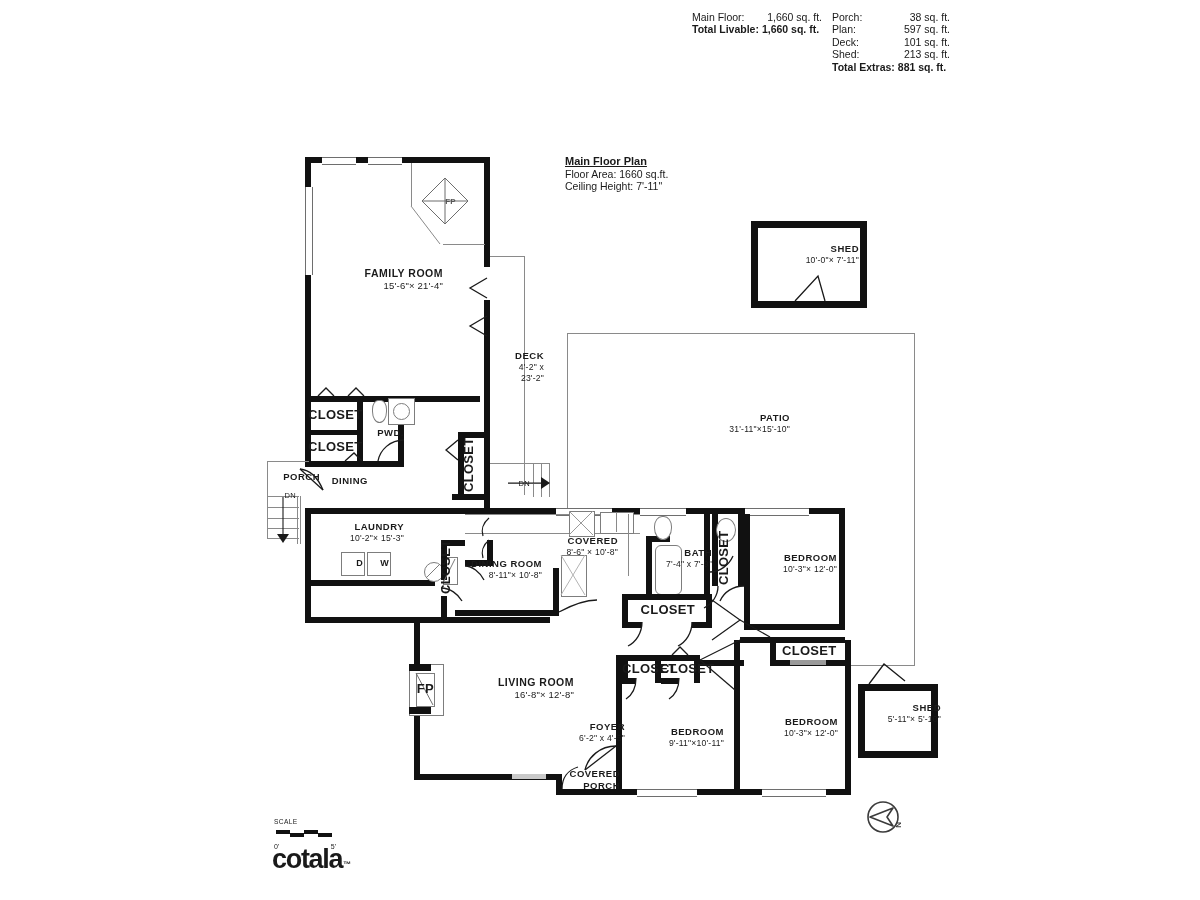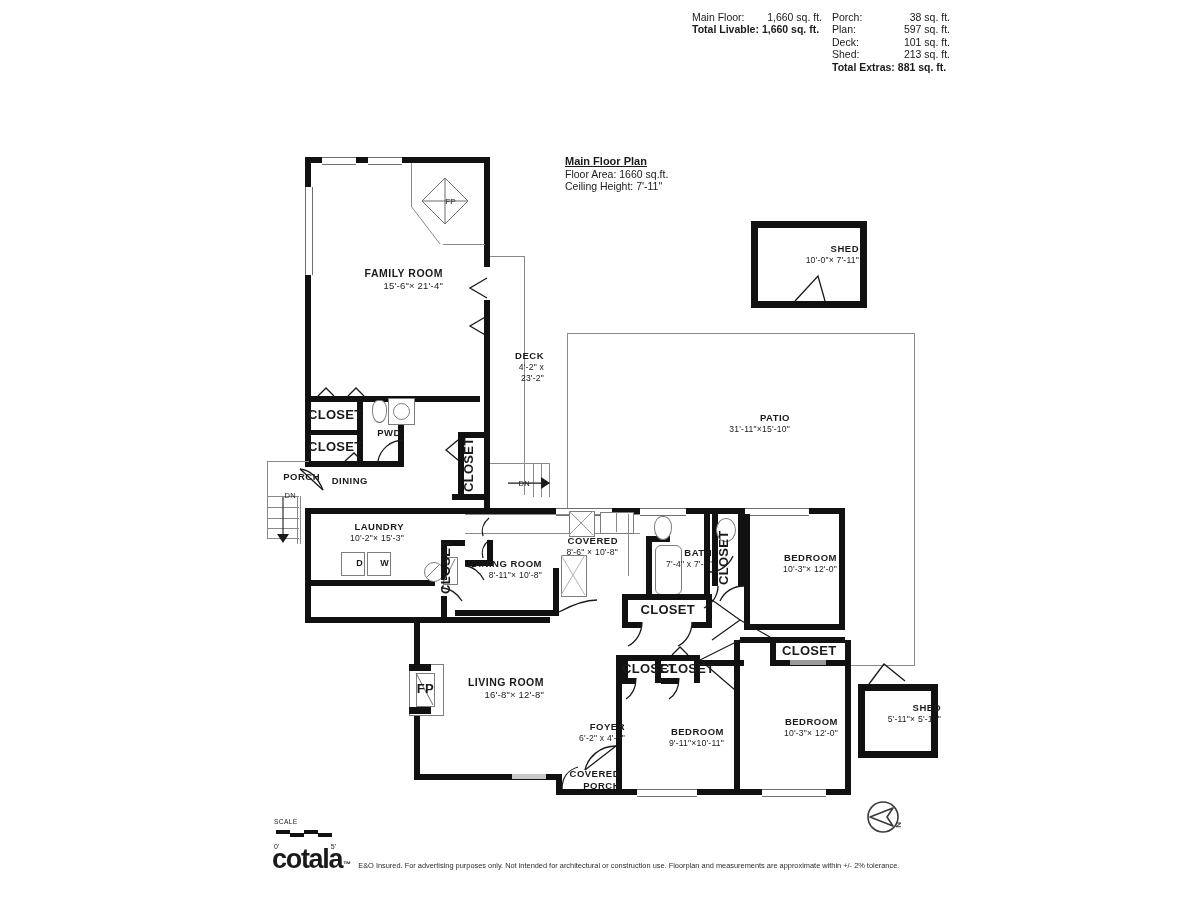--- a/index.html
+++ b/index.html
@@ -404,21 +404,21 @@
     <div class="lbl" style="left:634px;top:726px;width:90px;">
       <span class="nm">BEDROOM</span>
       <span class="dm">9'-11"×10'-11"</span>
     </div>
 
     <div class="lbl" style="left:748px;top:716px;width:90px;">
       <span class="nm">BEDROOM</span>
       <span class="dm">10'-3"× 12'-0"</span>
     </div>
 
-    <div class="lbl lblbig" style="left:434px;top:677px;width:110px;">
+    <div class="lbl lblbig" style="left:464px;top:677px;width:110px;">
       <span class="nm">LIVING ROOM</span>
       <span class="dm">16'-8"× 12'-8"</span>
     </div>
 
     <div class="lbl" style="left:555px;top:721px;width:70px;">
       <span class="nm">FOYER</span>
       <span class="dm">6'-2" x  4'-5"</span>
     </div>
 
     <div class="lbl" style="left:558px;top:768px;width:62px;">
@@ -478,16 +478,15 @@
     <svg width="44" height="44" viewBox="0 0 44 44">
       <circle cx="21" cy="22" r="15" fill="none" stroke="#3b3b3b" stroke-width="1.6"></circle>
       <path d="M8 22 L31 13 L25 22 L31 31 Z" fill="none" stroke="#3b3b3b" stroke-width="1.6" stroke-linejoin="round"></path>
       <text x="34" y="27" font-size="8" font-family="Liberation Sans, sans-serif" font-weight="bold" fill="#3b3b3b" transform="rotate(90 34 27)">N</text>
     </svg>
   </div>
 
   <div id="footer">
     <div id="brand">cotala</div>
     <div id="brandtm">™</div>
-    <div id="disc">E&amp;O Insured. For advertising purposes only. Not intended for architectural or construction use. Floorplan and measurements are approximate within +/- 2% tolerance.</div>
   </div>
 
 </div>
 
 </body></html>

